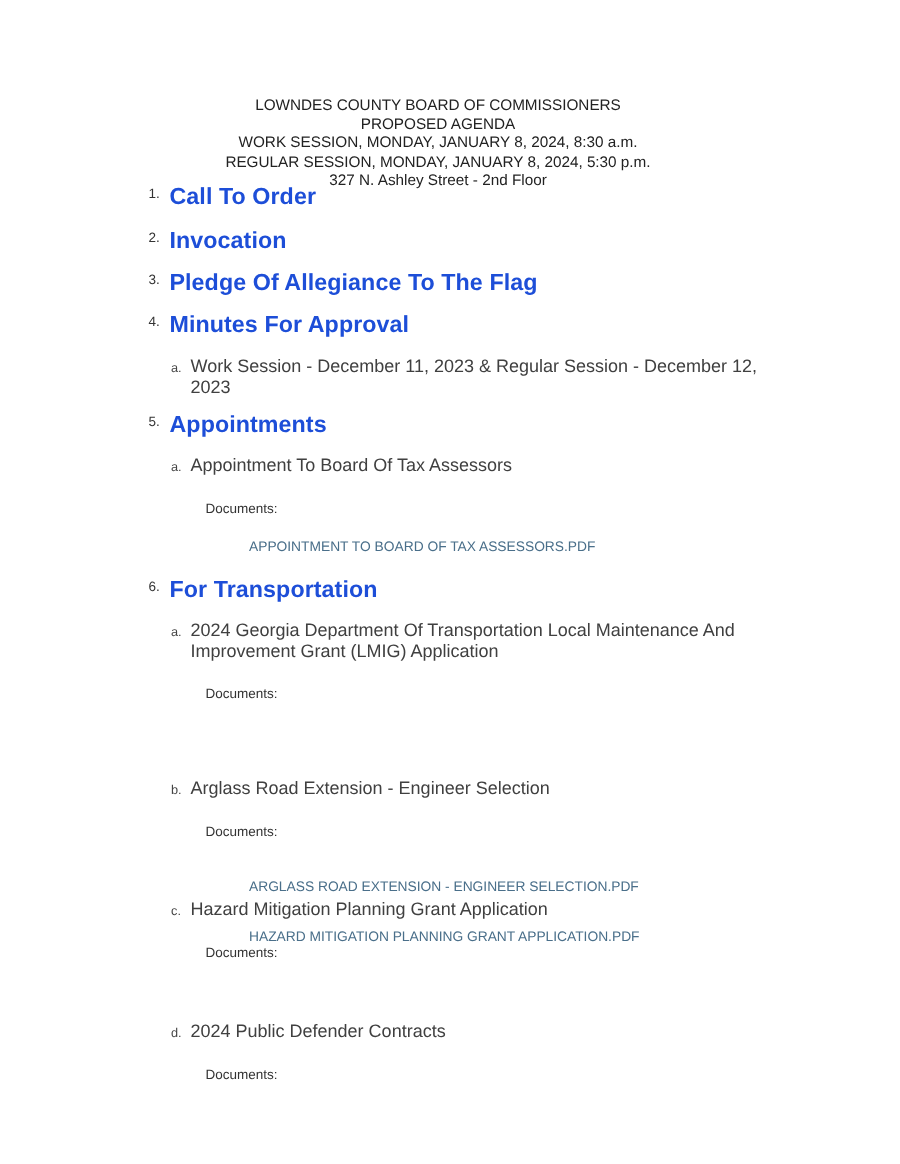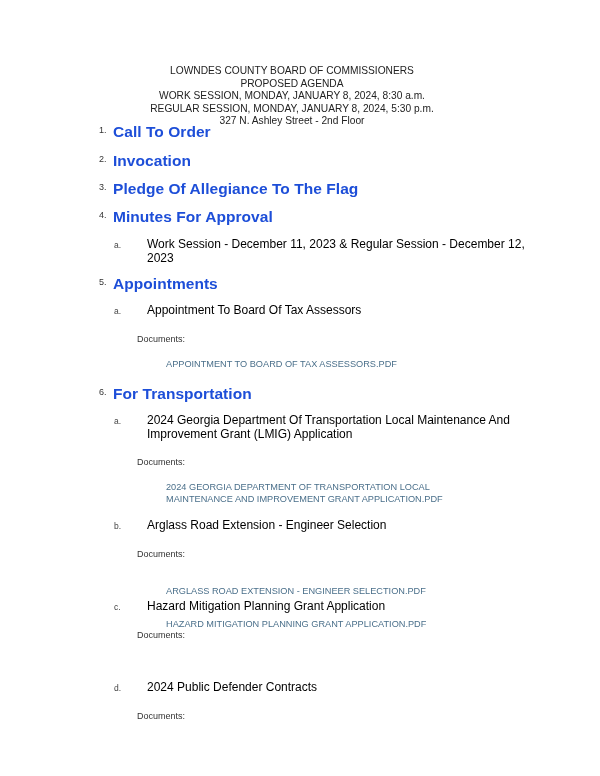--- a/index.html
+++ b/index.html
@@ -64,22 +64,21 @@
     .item .letter {
       font-size: 8.5px;
       color: #444;
       width: 13px;
       display: inline-block;
       padding-top: 2px;
     }
     .item .text {
       font-size: 12px;
       line-height: 13.5px;
-      color: #000000;
-      margin-left: 20px;
+      color: #404040;
     }
 
     .docs-label {
       position: absolute;
       left: 137px;
       font-size: 9px;
       color: #333;
     }
     .doc-link {
       position: absolute;
@@ -153,24 +152,20 @@
   </div>
 
   <div class="item" style="top:414px;">
     <span class="letter">a.</span>
     <span class="text">
       <div>2024 Georgia Department Of Transportation Local Maintenance And</div>
       <div>Improvement Grant (LMIG) Application</div>
     </span>
   </div>
   <div class="docs-label" style="top:457px;">Documents:</div>
-  <a class="doc-link" style="top:482px;">
-    <div>2024 GEORGIA DEPARTMENT OF TRANSPORTATION LOCAL</div>
-    <div>MAINTENANCE AND IMPROVEMENT GRANT APPLICATION.PDF</div>
-  </a>
 
   <div class="item" style="top:519px;">
     <span class="letter">b.</span>
     <span class="text">
       <div>Arglass Road Extension - Engineer Selection</div>
     </span>
   </div>
   <div class="docs-label" style="top:549px;">Documents:</div>
   <a class="doc-link" style="top:586px;">
     <div>ARGLASS ROAD EXTENSION - ENGINEER SELECTION.PDF</div>

